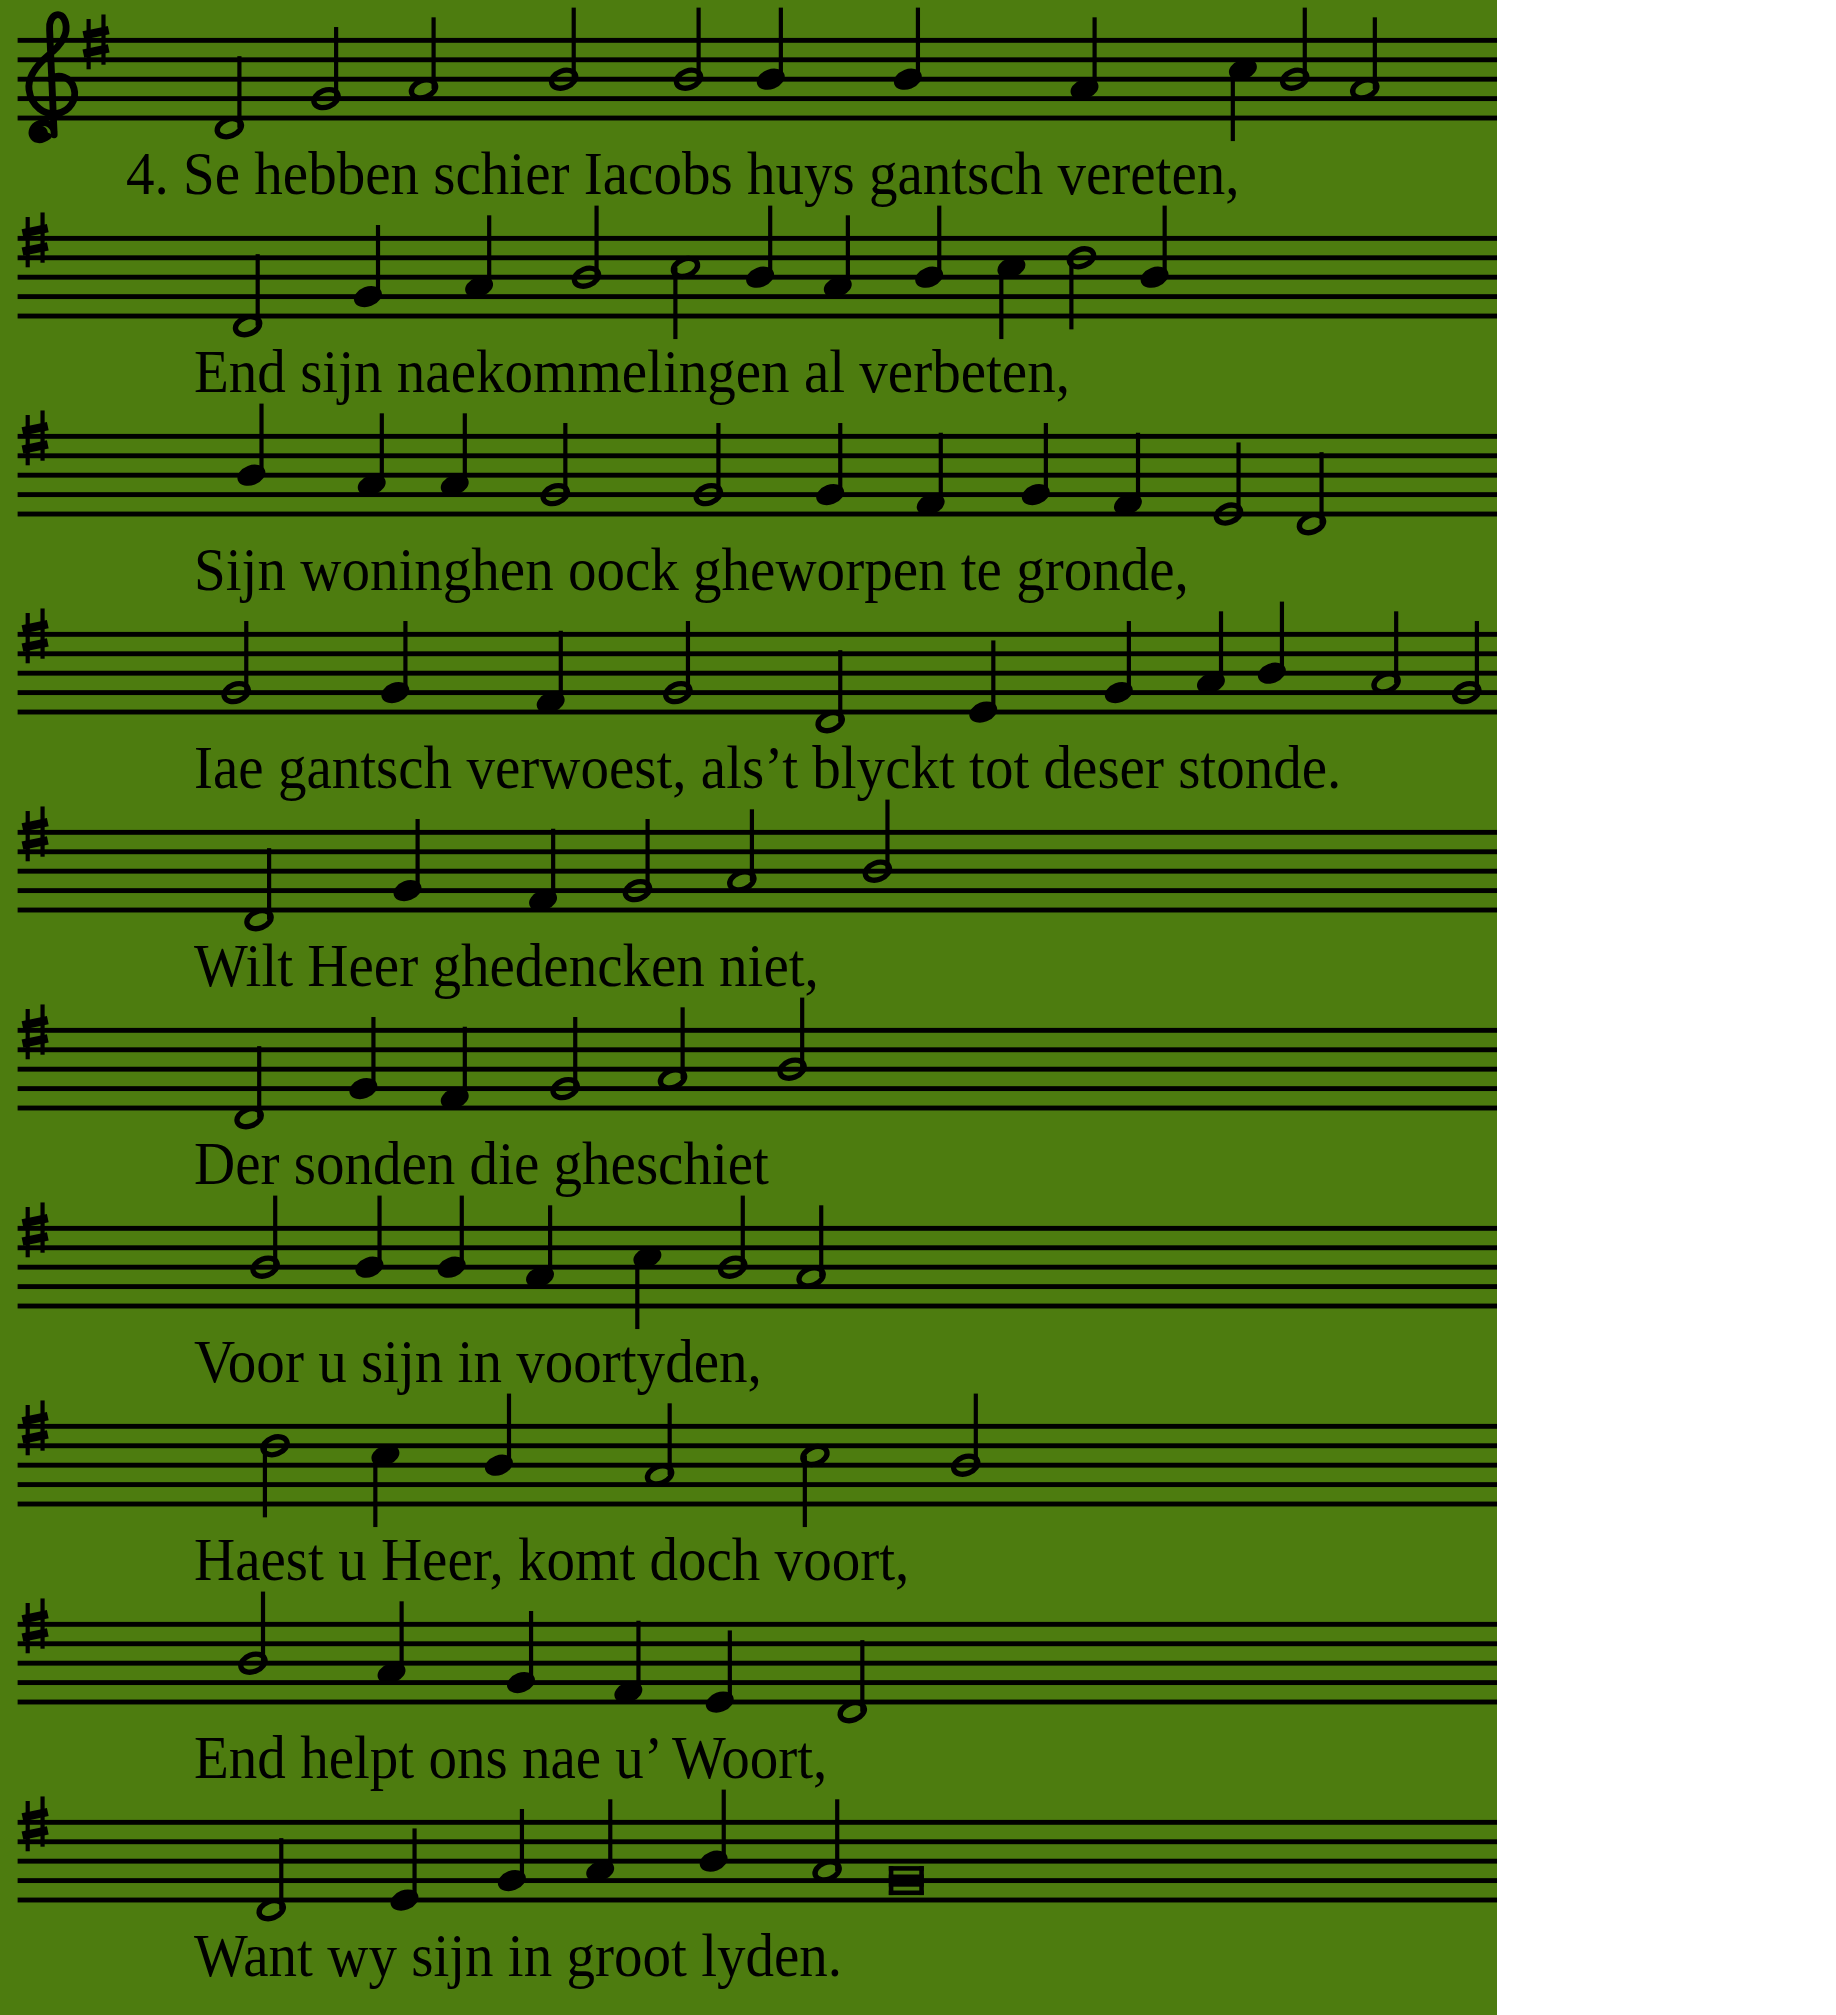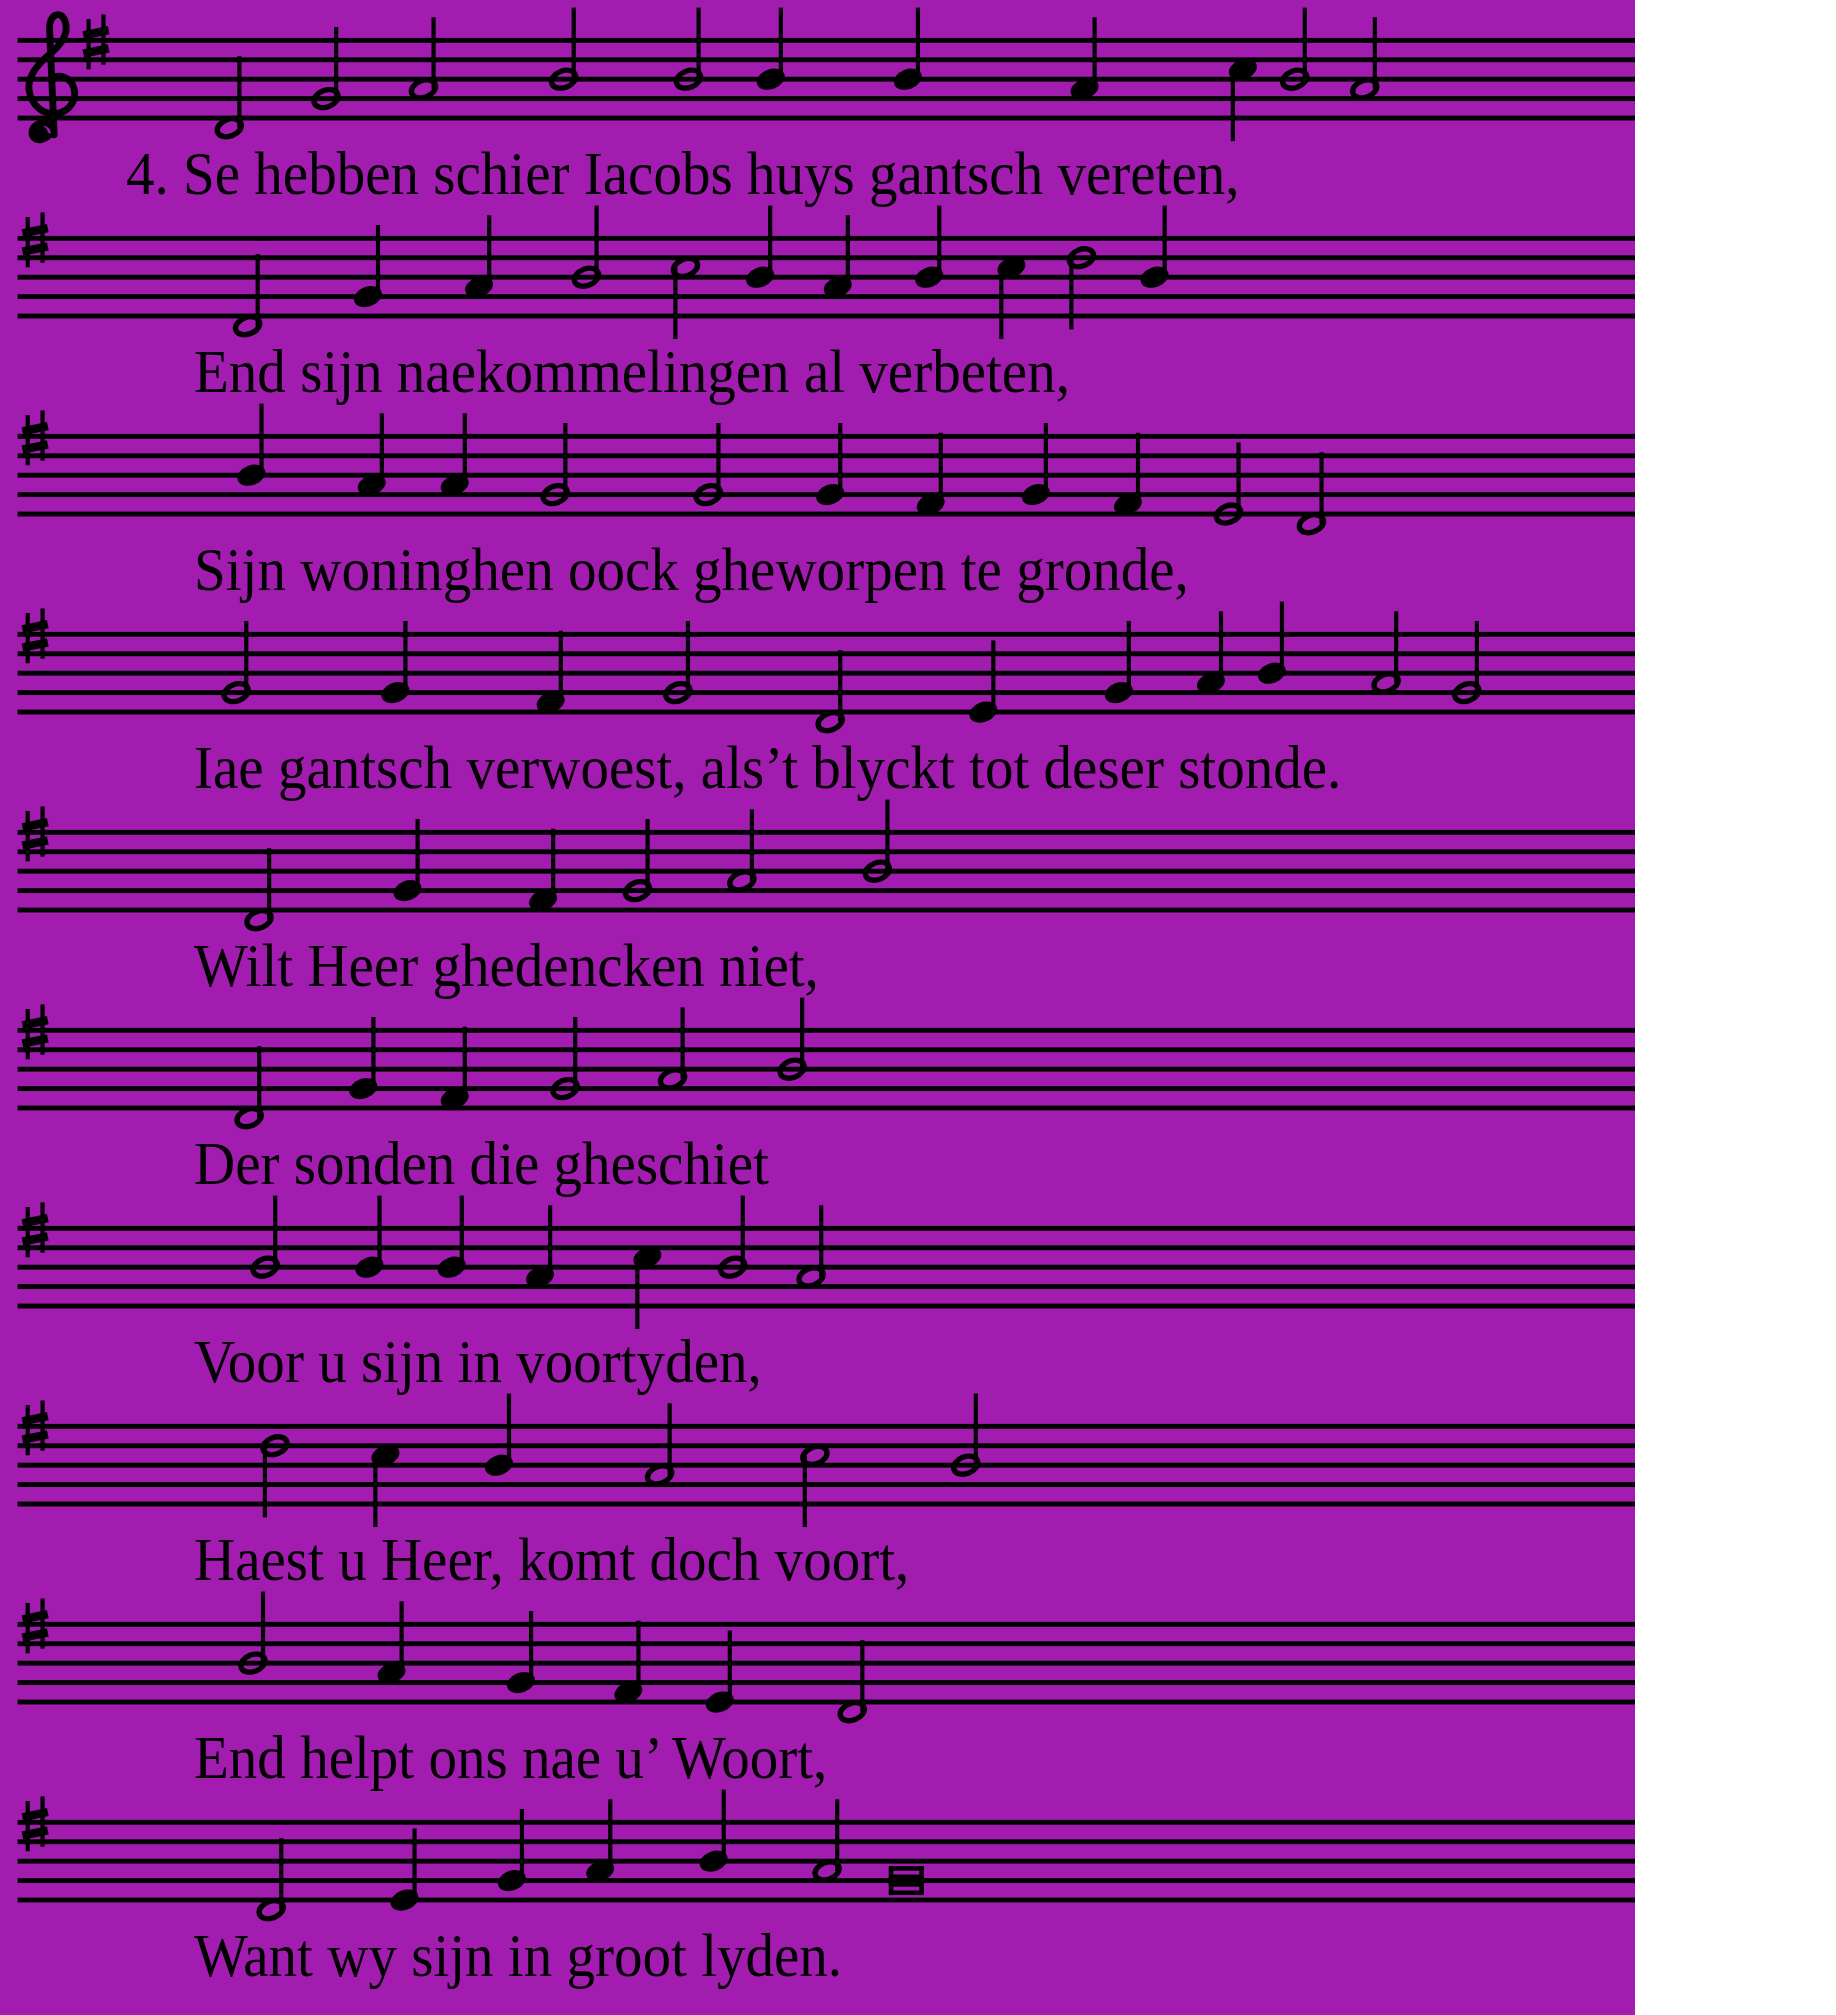--- a/index.html
+++ b/index.html
@@ -1,19 +1,19 @@
 <!DOCTYPE html>
 <html style="font-size:12.2px"><head>
 <meta charset="utf-8">
 <style>
   html,body{margin:0;padding:0;background:#ffffff;}
   #page{
     position:relative;
-    width:1635px;height:2015px;
-    background:#a21caf;
+    width:1497px;height:2015px;
+    background:#4d7c0f;
     overflow:hidden;
   }
   #score{position:absolute;left:0;top:0;}
   .lyric{
     position:absolute;
     font-family:"Liberation Serif","DejaVu Serif",serif;
     font-size:62px;
     line-height:1;
     color:#000;
     white-space:nowrap;

